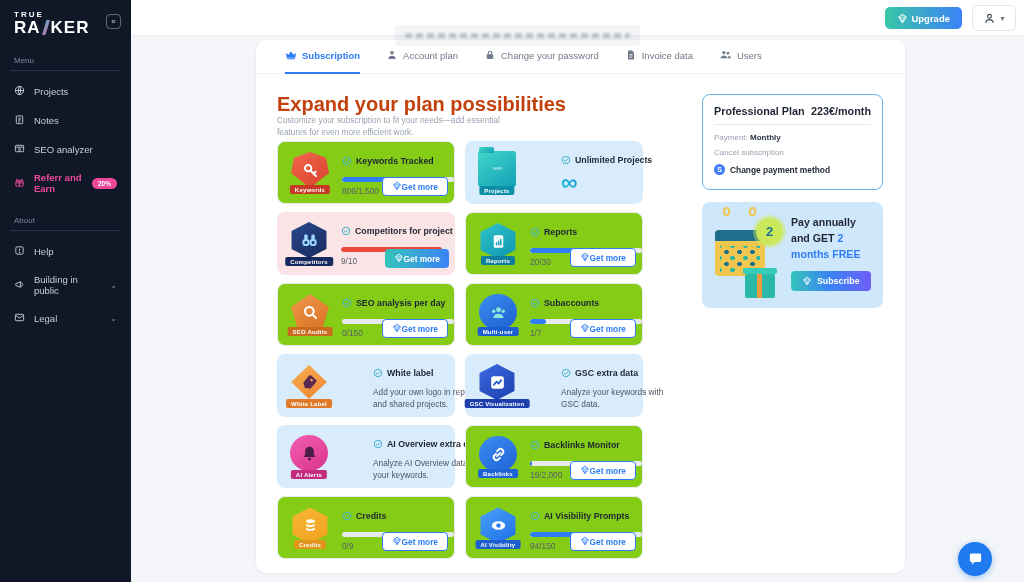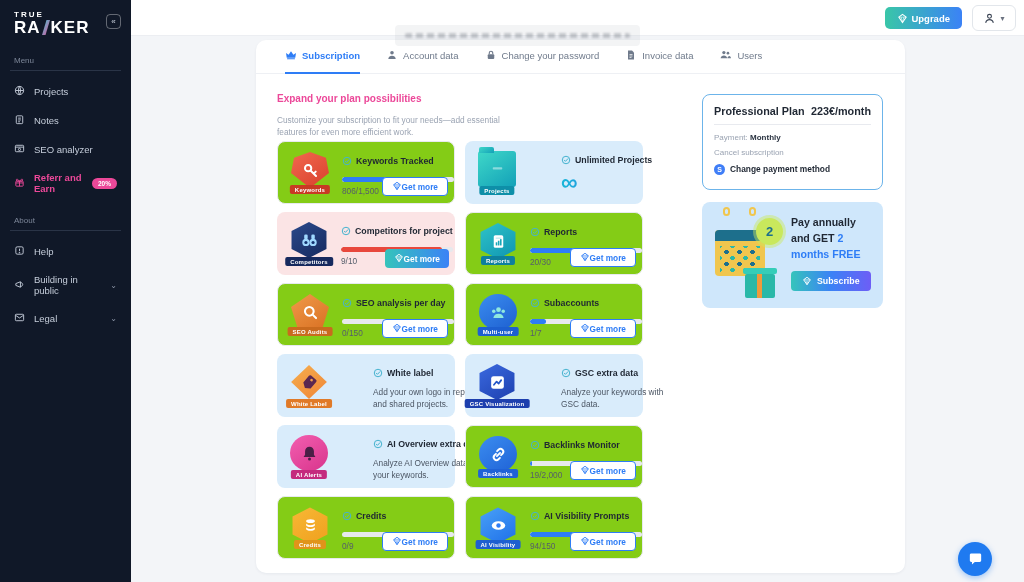--- a/index.html
+++ b/index.html
@@ -29,21 +29,21 @@
   .upgrade-btn { position:absolute; right:62px; top:7px; height:22px; padding:0 12px; display:inline-flex; align-items:center; gap:3px; background:linear-gradient(90deg,#39c6a8,#3b82f6); color:#fff; font-size:9.5px; font-weight:bold; border:none; border-radius:5px; cursor:pointer;margin-left:48px; }
   .profile-btn { position:absolute; right:8px; top:5px; width:44px; height:26px; background:#fff; border:1px solid #e2e6eb; border-radius:6px; display:inline-flex; align-items:center; justify-content:center; gap:4px; color:#3a4353; cursor:pointer; }
   .profile-btn .chev { font-size:8px; color:#6b7280; }
 
   
   .panel { position:absolute; left:256px; top:40px; width:649px; height:533px; background:#fff; border-radius:10px; box-shadow:0 1px 3px rgba(25,35,60,.06); z-index:3; }
   .tabs { display:flex; align-items:center; gap:26px; padding:0 0 0 29px; height:34px; border-bottom:1px solid #eef0f4; }
   .tab { display:inline-flex; align-items:center; gap:5px; font-size:9.5px; color:#6f7a8b; height:34px; cursor:pointer; border-bottom:2px solid transparent; }
   .tab.active { color:#2e7df6; font-weight:bold; border-bottom-color:#2e7df6; }
 
-  .content-heading { position:absolute; left:21px; top:53px; font-size:10px; font-weight:bold; color:#ec4899; }
+  .content-heading { position:absolute; left:21px; top:53px; font-size:20px; font-weight:bold; color:#c2410c; }
   .content-sub { position:absolute; left:21px; top:74px; width:250px; font-size:8.3px; line-height:1.45; color:#9aa3b2; }
 
   
   .grid { position:absolute; left:21px; top:101px; display:grid; grid-template-columns:178px 178px; gap:8px 10px; }
   .fcard { position:relative; border-radius:8px; padding:7px 8px; display:flex; gap:8px; min-height:60px; }
   .fcard.white { background:#84cc16; border:1px solid #e7eaef; }
   .fcard.blue  { background:#d9ecfb;gap:40px; }
   .fcard.pink  { background:#fbe4e5; }
 
   .badge-wrap { flex:0 0 48px; position:relative; display:flex; align-items:flex-start; justify-content:center; padding-top:3px; }
@@ -72,21 +72,21 @@
 
   
   .plan-card { position:absolute; left:446px; top:54px; width:181px; height:96px; background:#fff; border:1.5px solid #6cb4ea; border-radius:8px; padding:10px 11px; }
   .plan-row { display:flex; justify-content:space-between; align-items:baseline; }
   .plan-title { font-size:10.8px; font-weight:bold; color:#1f2733; }
   .plan-price { font-size:10.8px; font-weight:bold; color:#1f2733; }
   .plan-divider { border-bottom:1px solid #e8eaef; margin:7px 0 8px; }
   .plan-payment { font-size:8px; color:#9aa3b2; }
   .plan-payment b { color:#2b3442; }
   .plan-cancel { margin-top:6px; font-size:8px; color:#9aa3b2; cursor:pointer; }
-  .plan-change { margin-top:7px; display:flex; align-items:flex-start; gap:5px; font-size:8.4px; font-weight:bold; color:#1f2733; cursor:pointer; }
+  .plan-change { margin-top:7px; display:flex; align-items:center; gap:5px; font-size:8.4px; font-weight:bold; color:#1f2733; cursor:pointer; }
   .stripe-dot { width:11px; height:11px; border-radius:50%; background:#3f7ef7; color:#fff; font-size:7px; font-weight:bold; display:flex; align-items:center; justify-content:center; }
 
   .promo-card { position:absolute; left:446px; top:162px; width:181px; height:106px; background:#cfe7fb; border-radius:8px; display:flex; padding:10px 9px; gap:6px; }
   .promo-illus { position:relative; flex:0 0 74px; }
   .cal { position:absolute; left:4px; top:18px; width:50px; height:46px; background:#f0c64e; border-radius:4px; overflow:hidden; }
   .cal-head { height:11px; background:#1d6f8c; }
   .cal-grid { position:absolute; left:5px; top:16px; width:40px; height:26px;
     background-image:radial-gradient(#1d6f8c 2.4px, transparent 2.5px), radial-gradient(#2ab8a8 2.4px, transparent 2.5px);
     background-size:13px 12px; background-position:0 0, 6px 6px; }
   .cal-ring { position:absolute; top:-5px; width:7px; height:9px; border:2.5px solid #f0c64e; border-radius:4px; background:transparent; }
@@ -220,21 +220,21 @@
               <path d="M3.5 17.5h17l1.5-9.5-5.2 3.7L12 4.5 7.2 11.7 2 8z"></path>
               <rect x="4" y="18.5" width="16" height="2" rx="1"></rect>
             </svg></span>
           <span>Subscription</span>
         </div>
         <div class="tab">
           <span><svg width="12" height="12" viewBox="0 0 24 24" fill="currentColor">
               <circle cx="12" cy="7.5" r="3.6"></circle>
               <path d="M4.5 20c.7-4.3 3.5-6.5 7.5-6.5s6.8 2.2 7.5 6.5z"></path>
             </svg></span>
-          <span>Account data</span>
+          <span>Account plan</span>
         </div>
         <div class="tab">
           <span><svg width="12" height="12" viewBox="0 0 24 24" fill="currentColor">
               <rect x="5.5" y="10.5" width="13" height="9.5" rx="2"></rect>
               <path d="M8.5 10.5V8a3.5 3.5 0 0 1 7 0v2.5" fill="none" stroke="currentColor" stroke-width="2.2"></path>
             </svg></span>
           <span>Change your password</span>
         </div>
         <div class="tab">
           <span><svg width="12" height="12" viewBox="0 0 24 24" fill="currentColor">

